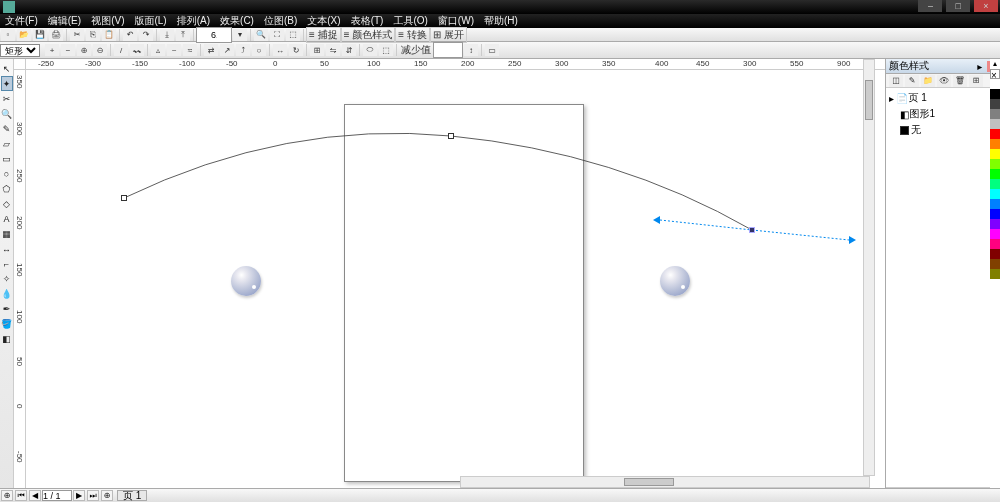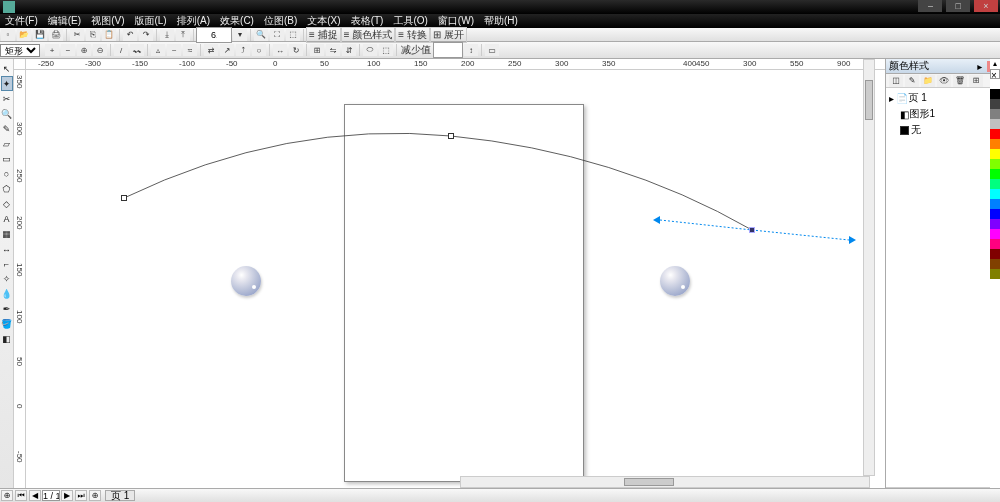--- a/index.html
+++ b/index.html
@@ -31,21 +31,21 @@
 .page { position:absolute; top:34px; left:318px; width:240px; height:378px; background:#fff; box-shadow: 2px 2px 4px rgba(0,0,0,0.25); border:1px solid #888;}
 .sidepanel { width:115px; background:#eee; border-left:1px solid #aaa; display:flex; flex-direction:column;}
 .panel-hdr { height:15px; background:linear-gradient(#e8f0f8,#c8d8e8); border-bottom:1px solid #aaa; display:flex; align-items:center; padding:0 3px; justify-content:space-between;}
 .panel-body { flex:1; background:#fff; border-bottom:1px solid #ccc; padding:2px;}
 .layer-row { display:flex; align-items:center; padding:1px;}
 .swatch { width:9px; height:9px; border:1px solid #333; margin-right:2px;}
 .colorbar { width:10px; position:absolute; right:0; top:59px; bottom:14px; background:#fff; display:flex; flex-direction:column;}
 .cc { height:10px; }
 .statusbar { position:absolute; bottom:0; left:0; right:0; height:14px; background:linear-gradient(#f8f8f8,#e0e0e0); border-top:1px solid #aaa; display:flex; align-items:center;}
 .navbtn { width:12px; height:11px; border:1px solid #bbb; background:#f4f4f4; display:flex; align-items:center; justify-content:center; font-size:8px; margin:0 1px;}
-.pageinput { width:18px; height:11px; border:1px solid #999; font-size:9px; text-align:center;}
+.pageinput { width:30px; height:11px; border:1px solid #999; font-size:9px; }
 .pagetab { height:11px; border:1px solid #aaa; background:#e8e8e8; padding:0 5px; margin-left:3px; display:flex; align-items:center;}
 .hscroll { position:absolute; bottom:14px; left:460px; right:130px; height:12px; background:#eee; border:1px solid #ccc;}
 .hscroll .thumb { position:absolute; top:1px; left:40%; width:50px; height:8px; background:#ccc; border:1px solid #999;}
 .vscroll { position:absolute; top:59px; right:125px; bottom:26px; width:12px; background:#eee; border:1px solid #ccc;}
 .vscroll .thumb { position:absolute; left:1px; top:20px; height:40px; width:8px; background:#ccc; border:1px solid #999;}
 .pearl { position:absolute; width:30px; height:30px; border-radius:50%; background: radial-gradient(circle at 35% 30%, #fff 0%, #e8e8f0 18%, #b8c0d8 55%, #8090c0 100%); box-shadow: 1px 2px 3px rgba(0,0,0,0.2);}
 .pearl::after { content:''; position:absolute; width:4px; height:4px; background:#fff; border-radius:50%; right:5px; bottom:7px;}
 .node { position:absolute; width:6px; height:6px; background:#fff; border:1px solid #333; margin:-3px 0 0 -3px;}
 .node.end { background:#336; border:1px solid #aaf;}
 .handle-arrow { position:absolute; width:0; height:0; }
@@ -177,21 +177,21 @@
         <span class="tick" style="left: 153px;">-100</span>
         <span class="tick" style="left: 200px;">-50</span>
         <span class="tick" style="left: 247px;">0</span>
         <span class="tick" style="left: 294px;">50</span>
         <span class="tick" style="left: 341px;">100</span>
         <span class="tick" style="left: 388px;">150</span>
         <span class="tick" style="left: 435px;">200</span>
         <span class="tick" style="left: 482px;">250</span>
         <span class="tick" style="left: 529px;">300</span>
         <span class="tick" style="left: 576px;">350</span>
-        <span class="tick" style="left: 657px;">400</span>
+        <span class="tick" style="left: 629px;">400</span>
         <span class="tick" style="left: 670px;">450</span>
         <span class="tick" style="left: 717px;">300</span>
         <span class="tick" style="left: 764px;">550</span>
         <span class="tick" style="left: 811px;">900</span>
       </div>
     <div class="vruler" id="vruler">
         <span class="tickv" style="top: 5px;">350</span>
         <span class="tickv" style="top: 52px;">300</span>
         <span class="tickv" style="top: 99px;">250</span>
         <span class="tickv" style="top: 146px;">200</span>

